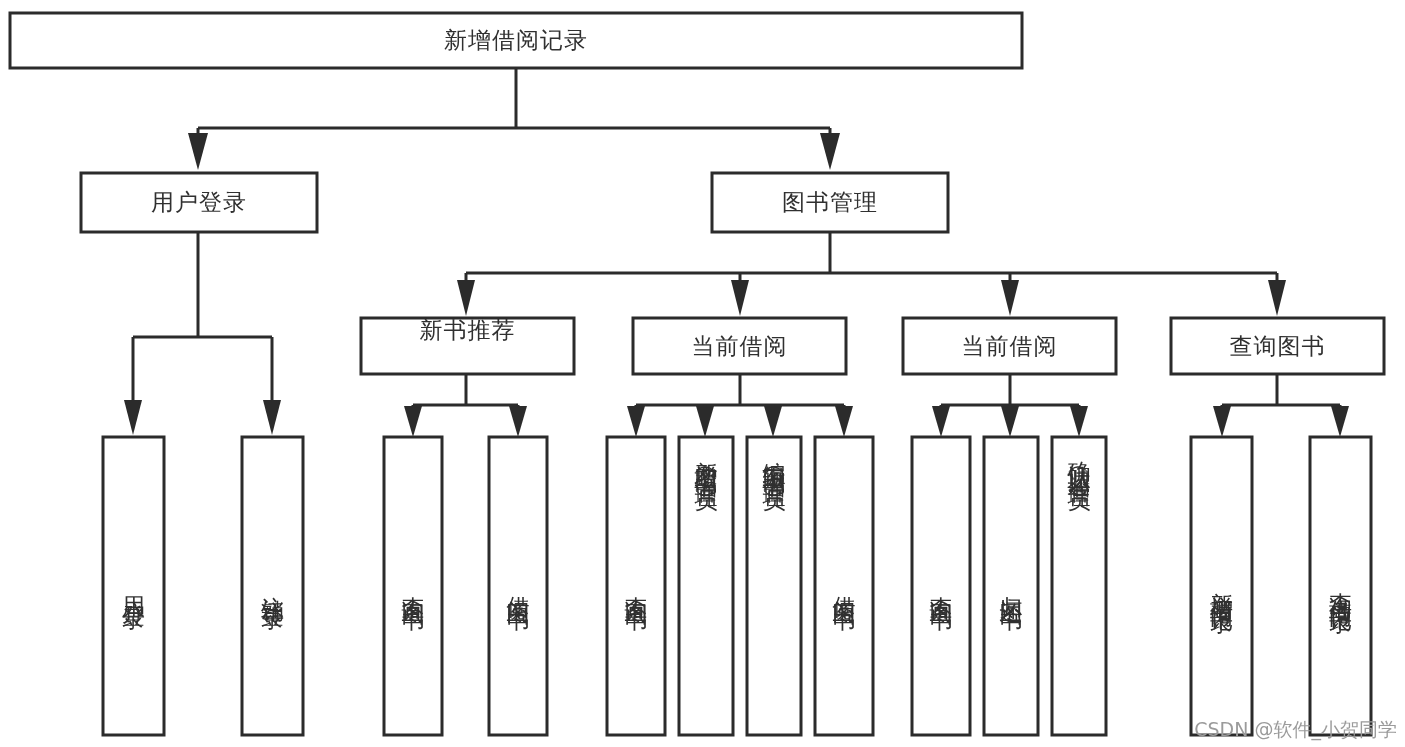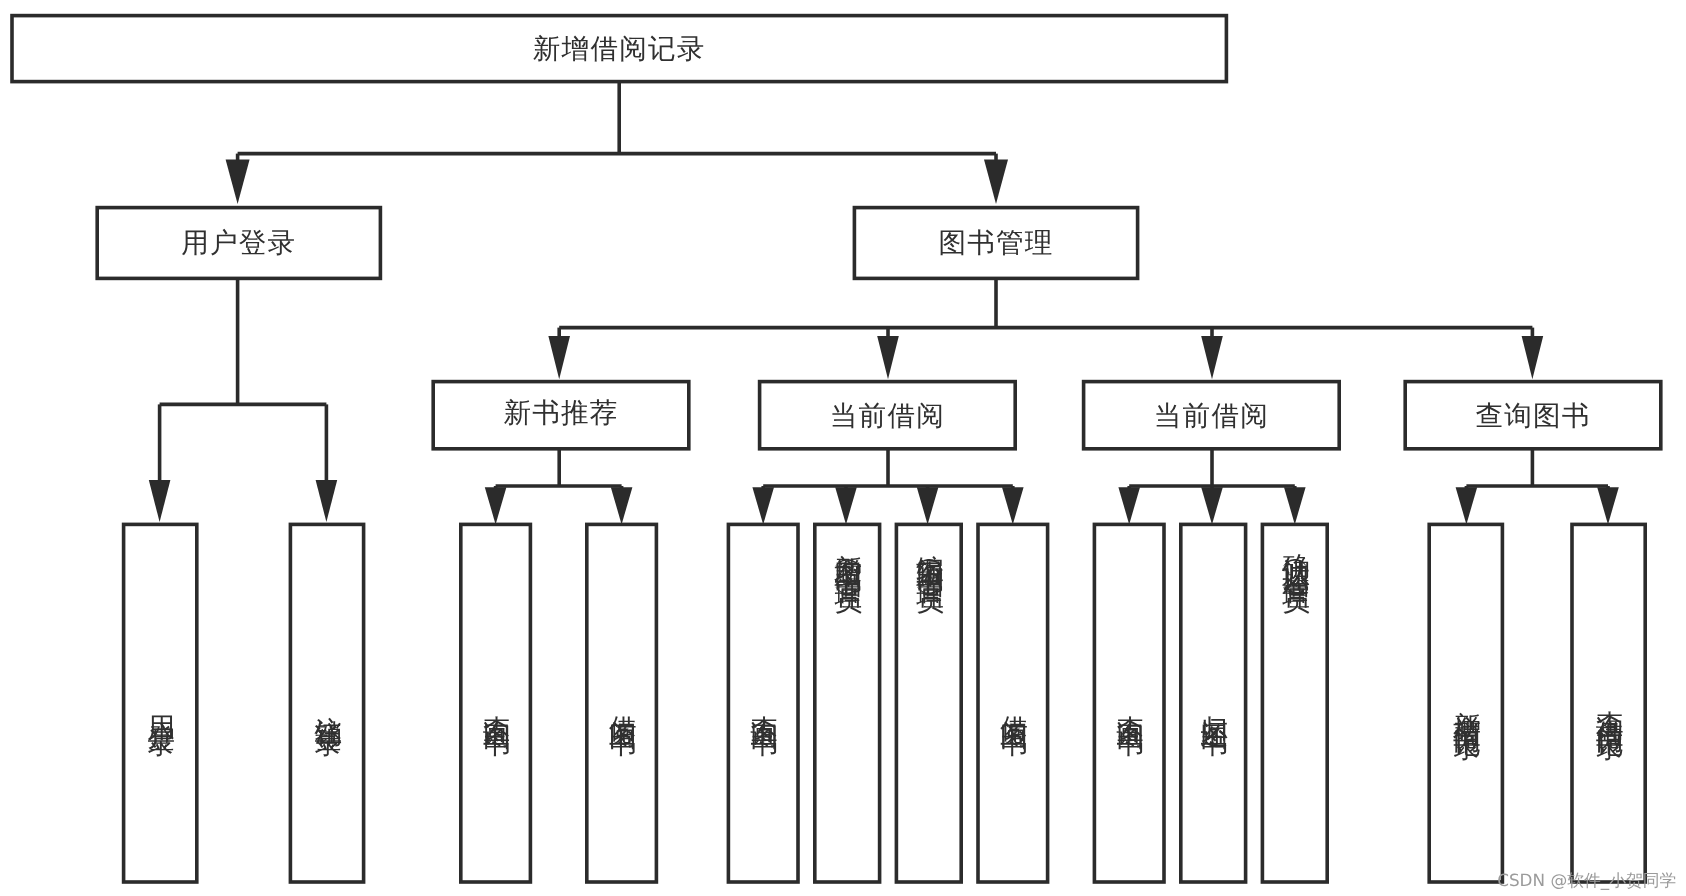--- a/index.html
+++ b/index.html
@@ -72,21 +72,21 @@
     font-size: 23px;
     color: #303030;
     white-space: nowrap;
     letter-spacing: 1px;
   }
   #watermark {
     position: absolute;
     right: 8px;
     bottom: 4px;
     font-family: "DejaVu Sans", "Liberation Sans", sans-serif;
-    font-size: 14px;
+    font-size: 19px;
     color: #9b9b9b;
     white-space: nowrap;
     pointer-events: none;
   }
 </style>
 </head>
 <body>
 
 <div id="diagram-root">
 
@@ -203,21 +203,21 @@
   </div>
 
   <div class="hlabel-wrap" style="left:81px; top:173px; width:236px; height:59px;">
     <span class="hlabel-text">用户登录</span>
   </div>
 
   <div class="hlabel-wrap" style="left:712px; top:173px; width:236px; height:59px;">
     <span class="hlabel-text">图书管理</span>
   </div>
 
-  <div class="hlabel-wrap" style="left:361px; top:316px; width:213px; height:56px;">
+  <div class="hlabel-wrap" style="left:361px; top:302px; width:213px; height:56px;">
     <span class="hlabel-text">新书推荐</span>
   </div>
 
   <div class="hlabel-wrap" style="left:633px; top:318px; width:213px; height:56px;">
     <span class="hlabel-text">当前借阅</span>
   </div>
 
   <div class="hlabel-wrap" style="left:903px; top:318px; width:213px; height:56px;">
     <span class="hlabel-text">当前借阅</span>
   </div>

